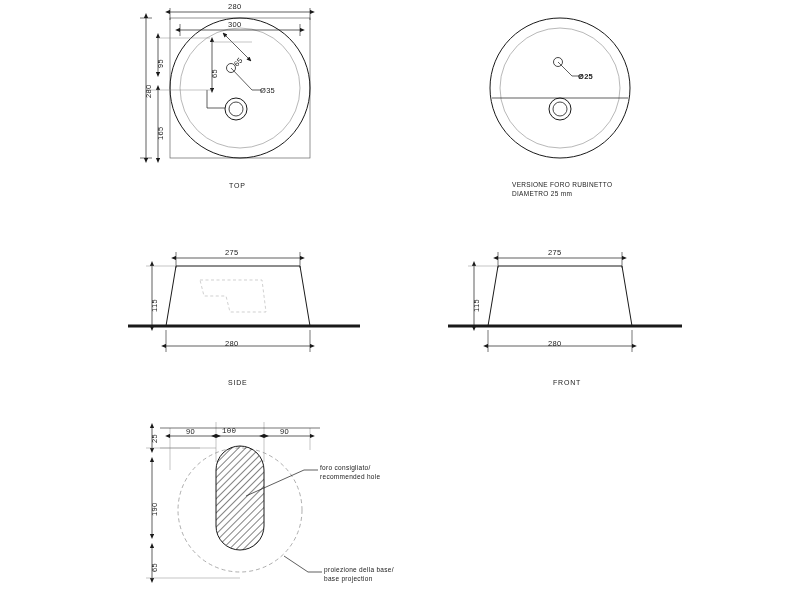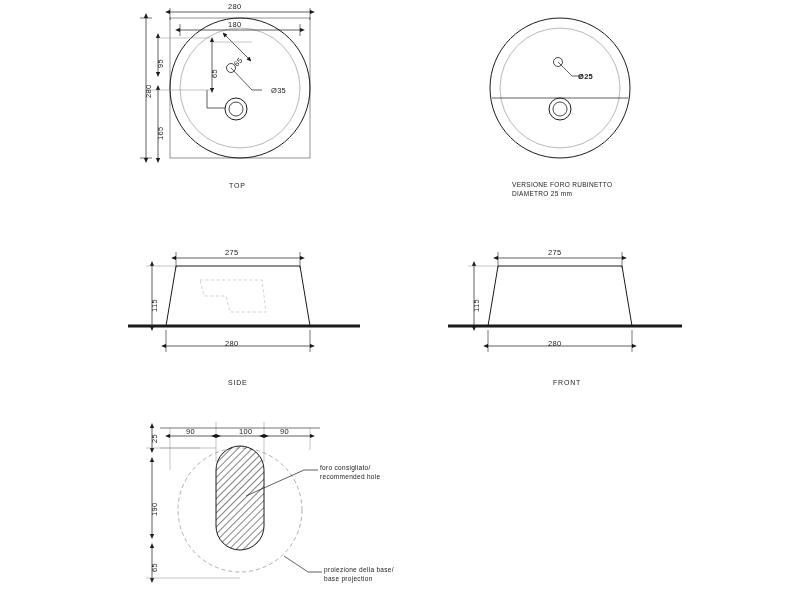--- a/index.html
+++ b/index.html
@@ -159,48 +159,48 @@
       <line x1="146" y1="578" x2="240" y2="578" stroke="#888888" stroke-width="0.5"></line>
 
       <line x1="246" y1="496" x2="304" y2="470" stroke="#1a1a1a" stroke-width="0.7"></line>
       <line x1="304" y1="470" x2="318" y2="470" stroke="#1a1a1a" stroke-width="0.7"></line>
       <line x1="284" y1="556" x2="308" y2="572" stroke="#1a1a1a" stroke-width="0.7"></line>
       <line x1="308" y1="572" x2="322" y2="572" stroke="#1a1a1a" stroke-width="0.7"></line>
     </g>
   </svg>
 
   <div class="lbl dim" style="left:228px; top:2px;">280</div>
-  <div class="lbl dim" style="left:228px; top:20px;">180</div>
+  <div class="lbl dim" style="left:228px; top:20px;">300</div>
   <div class="lbl dim rot" style="left:144px; top:98px; transform:rotate(-90deg);">280</div>
   <div class="lbl dim rot" style="left:156px; top:68px; transform:rotate(-90deg);">95</div>
   <div class="lbl dim rot" style="left:156px; top:140px; transform:rotate(-90deg);">165</div>
   <div class="lbl dim rot" style="left:210px; top:78px; transform:rotate(-90deg);">65</div>
   <div class="lbl dim rot" style="left:232px; top:62px; transform:rotate(-45deg);">65</div>
-  <div class="lbl dim" style="left:271px; top:86px;">Ø35</div>
+  <div class="lbl dim" style="left:260px; top:86px;">Ø35</div>
   <div class="lbl view" style="left:229px; top:181px;">TOP</div>
 
   <div class="lbl dim" style="left:578px; top:72px;font-weight:bold;">Ø25</div>
   <div class="lbl note" style="left:512px; top:181px;">VERSIONE FORO RUBINETTO</div>
   <div class="lbl note" style="left:512px; top:190px;">DIAMETRO 25 mm</div>
 
   <div class="lbl dim" style="left:225px; top:248px;">275</div>
   <div class="lbl dim" style="left:225px; top:339px;">280</div>
   <div class="lbl dim rot" style="left:150px; top:312px; transform:rotate(-90deg);">115</div>
   <div class="lbl view" style="left:228px; top:378px;">SIDE</div>
 
   <div class="lbl dim" style="left:548px; top:248px;">275</div>
   <div class="lbl dim" style="left:548px; top:339px;">280</div>
   <div class="lbl dim rot" style="left:472px; top:312px; transform:rotate(-90deg);">115</div>
   <div class="lbl view" style="left:553px; top:378px;">FRONT</div>
 
   <div class="lbl dim rot" style="left:150px; top:443px; transform:rotate(-90deg);">25</div>
   <div class="lbl dim rot" style="left:150px; top:516px; transform:rotate(-90deg);">190</div>
   <div class="lbl dim rot" style="left:150px; top:572px; transform:rotate(-90deg);">65</div>
   <div class="lbl dim" style="left:186px; top:427px;">90</div>
-  <div class="lbl dim" style="left:239px; top:427px;">100</div>
+  <div class="lbl dim" style="left:222px; top:427px;font-family:Liberation Mono, monospace;">100</div>
   <div class="lbl dim" style="left:280px; top:427px;">90</div>
 
   <div class="lbl note" style="left:320px; top:464px;">foro consigliato/</div>
   <div class="lbl note" style="left:320px; top:473px;">recommended hole</div>
   <div class="lbl note" style="left:324px; top:566px;">proiezione della base/</div>
   <div class="lbl note" style="left:324px; top:575px;">base projection</div>
 
 </div>
 
 </body></html>

